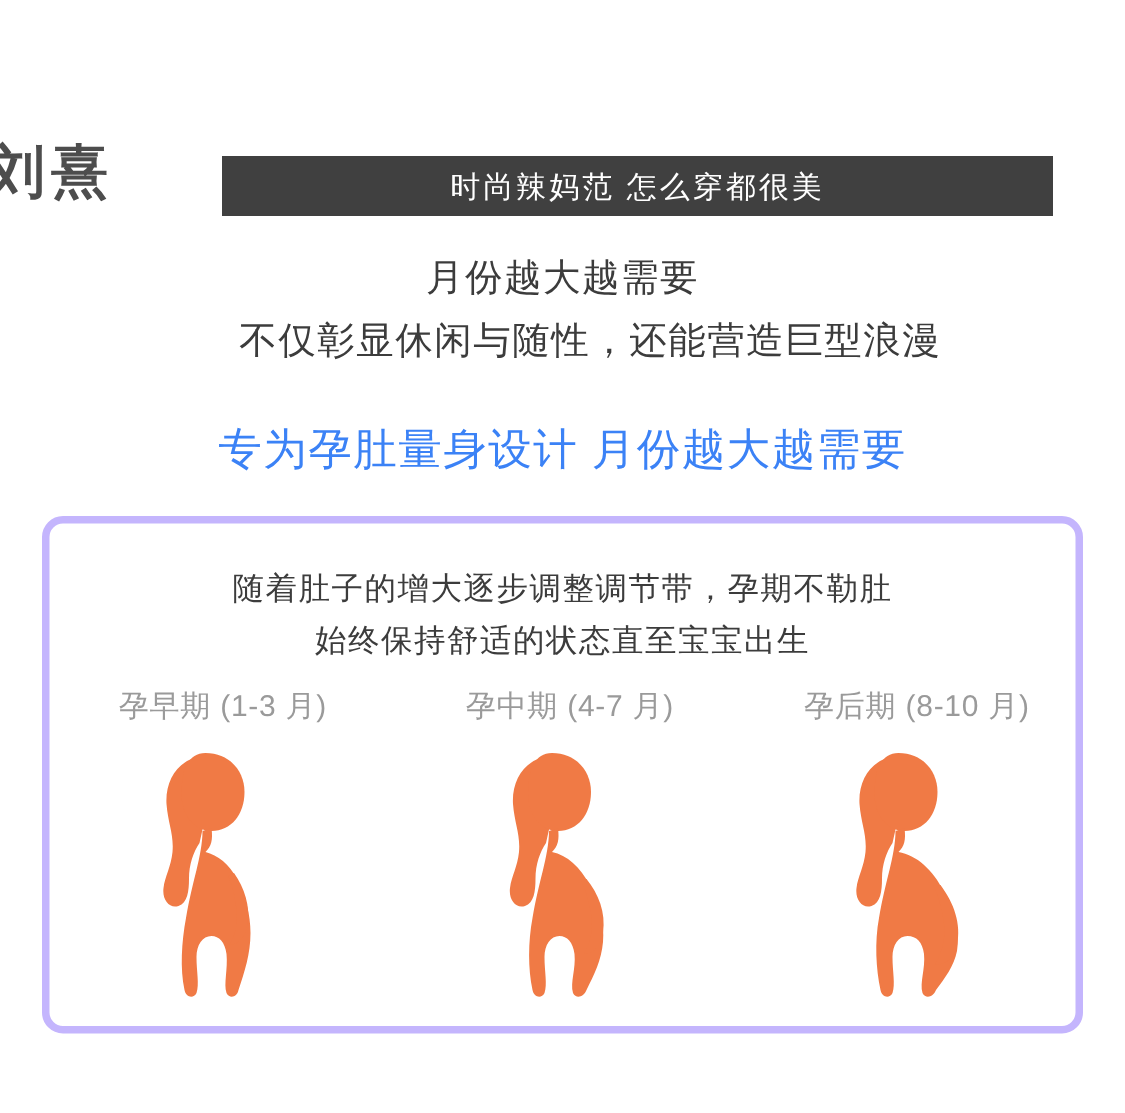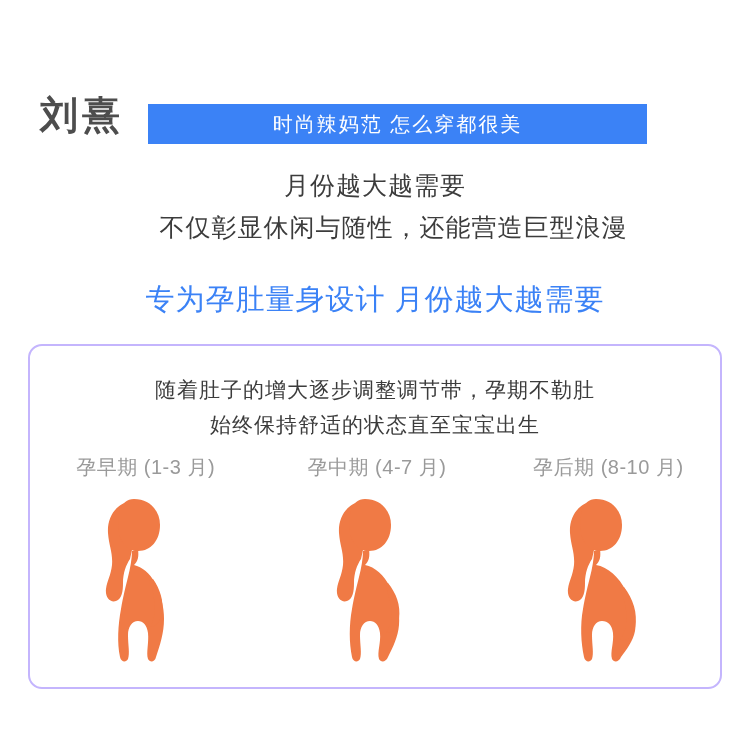--- a/index.html
+++ b/index.html
@@ -39,43 +39,42 @@
     color: #c1272d;
     letter-spacing: 2px;
     line-height: 1;
     white-space: nowrap;
   }
 
   .subtitle-bar {
     position: absolute;
     top: 104px;
     left: 148px;
-    width: 499px;
+    width: 554px;
     height: 40px;
-    background: #3b82f6;
+    background: #404040;
     display: flex;
     align-items: center;
     justify-content: center;
   }
   .subtitle-bar .subtitle-text {
     color: #ffffff;
     font-size: 20px;
     letter-spacing: 2px;
     white-space: nowrap;
   }
 
   
   .corner-mark {
     position: absolute;
     top: 92px;
     left: 0px;
     width: 110px;
     height: 46px;
     overflow: hidden;
-    padding-left: 48px;
   }
   .corner-mark .glyphs {
     font-size: 38px;
     font-weight: bold;
     color: #4d4d4d;
     line-height: 46px;
     letter-spacing: 4px;
     white-space: nowrap;
     margin-left: -8px;
   }
@@ -108,21 +107,21 @@
     white-space: nowrap;
   }
 
   
   .panel {
     position: relative;
     margin: 24px auto 0 auto;
     width: 694px;
     height: 345px;
     background: #ffffff;
-    border: 2px solid #c4b5fd;
+    border: 5px solid #c4b5fd;
     border-radius: 14px;
     box-sizing: border-box;
   }
 
   .panel-text {
     padding-top: 26px;
     text-align: center;
     color: #3c3c3c;
   }
   .panel-text .pline {

